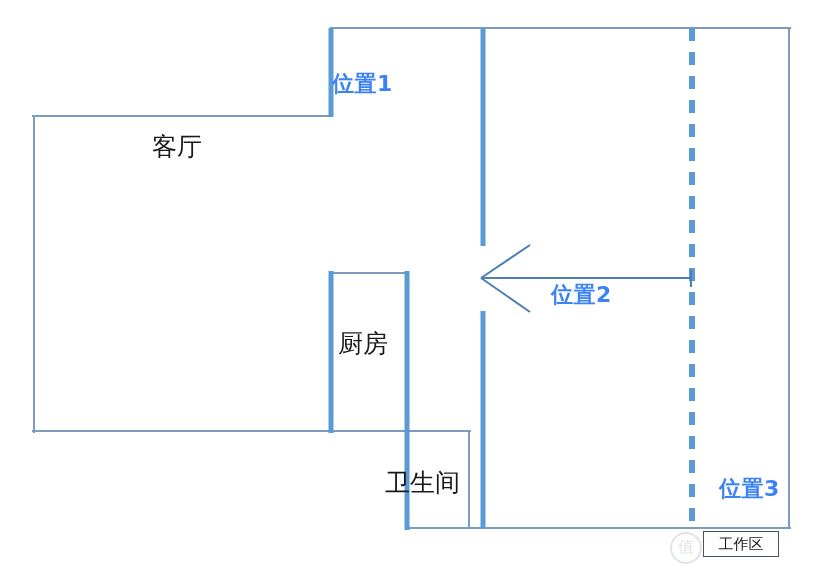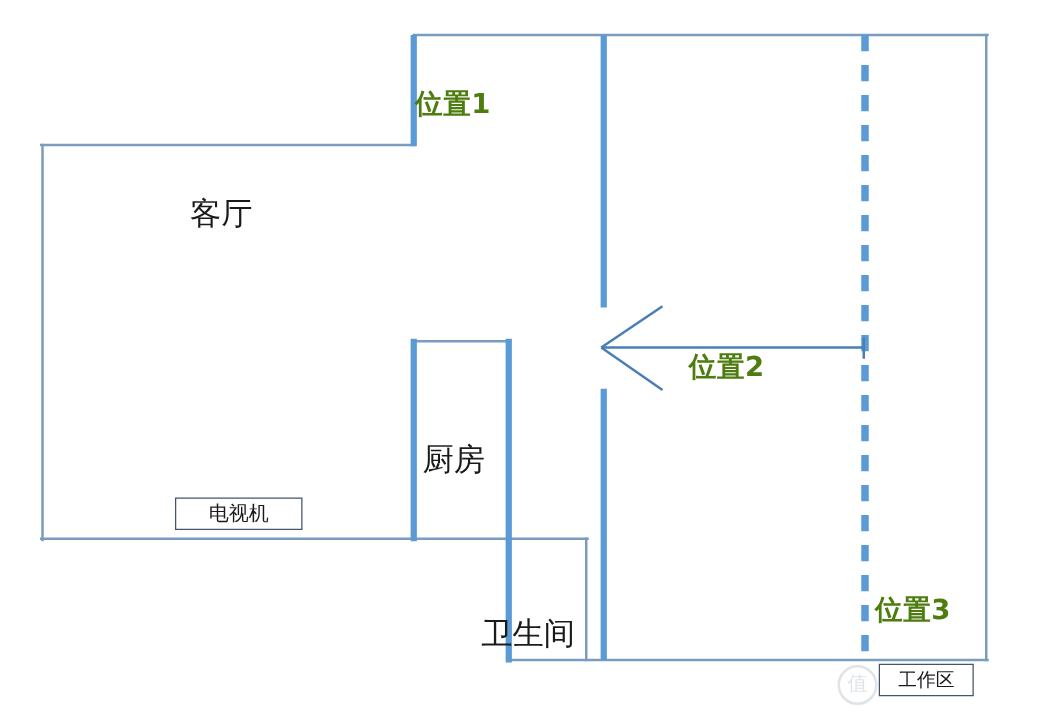--- a/index.html
+++ b/index.html
@@ -25,25 +25,24 @@
     width: 840px;
     height: 570px;
   }
   .room-label {
     position: absolute;
     color: #1a1a1a;
     font-size: 25px;
     line-height: 1;
     white-space: nowrap;
     font-family: "DejaVu Sans", "Liberation Sans", sans-serif;
-    margin-top: 24px;
   }
   .pos-label {
     position: absolute;
-    color: #4d7c0f;
+    color: #3b82f6;
     font-weight: bold;
     font-size: 22px;
     line-height: 1;
     white-space: nowrap;
     letter-spacing: 0.5px;
     font-family: "DejaVu Sans", "Liberation Sans", sans-serif;
   }
   .boxed-label {
     position: absolute;
     border: 1px solid #44546a;
@@ -69,21 +68,21 @@
     top: 531px;
     width: 74px;
     height: 24px;
     font-size: 15px;
   }
   #label-living   { left: 152px; top: 134px; }
   #label-kitchen  { left: 338px; top: 331px; }
   #label-bath     { left: 385px; top: 470px; }
   #label-pos1     { left: 332px; top: 73px; }
   #label-pos2     { left: 551px; top: 284px; }
-  #label-pos3     { left: 700px; top: 478px; }
+  #label-pos3     { left: 719px; top: 478px; }
 
   #watermark {
     position: absolute;
     left: 670px;
     top: 527px;
     width: 165px;
     height: 40px;
     opacity: 0.30;
     pointer-events: none;
   }
@@ -169,21 +168,20 @@
   <div class="room-label" id="label-kitchen">厨房</div>
 
   <div class="room-label" id="label-bath">卫生间</div>
 
   <div class="pos-label" id="label-pos1">位置1</div>
 
   <div class="pos-label" id="label-pos2">位置2</div>
 
   <div class="pos-label" id="label-pos3">位置3</div>
 
-  <div class="boxed-label" id="tv-label">电视机</div>
 
   <div class="boxed-label" id="work-label">工作区</div>
 
   <div id="watermark">
     <div class="wm-circle">值</div>
   </div>
 
 </div>
 
 </body></html>

